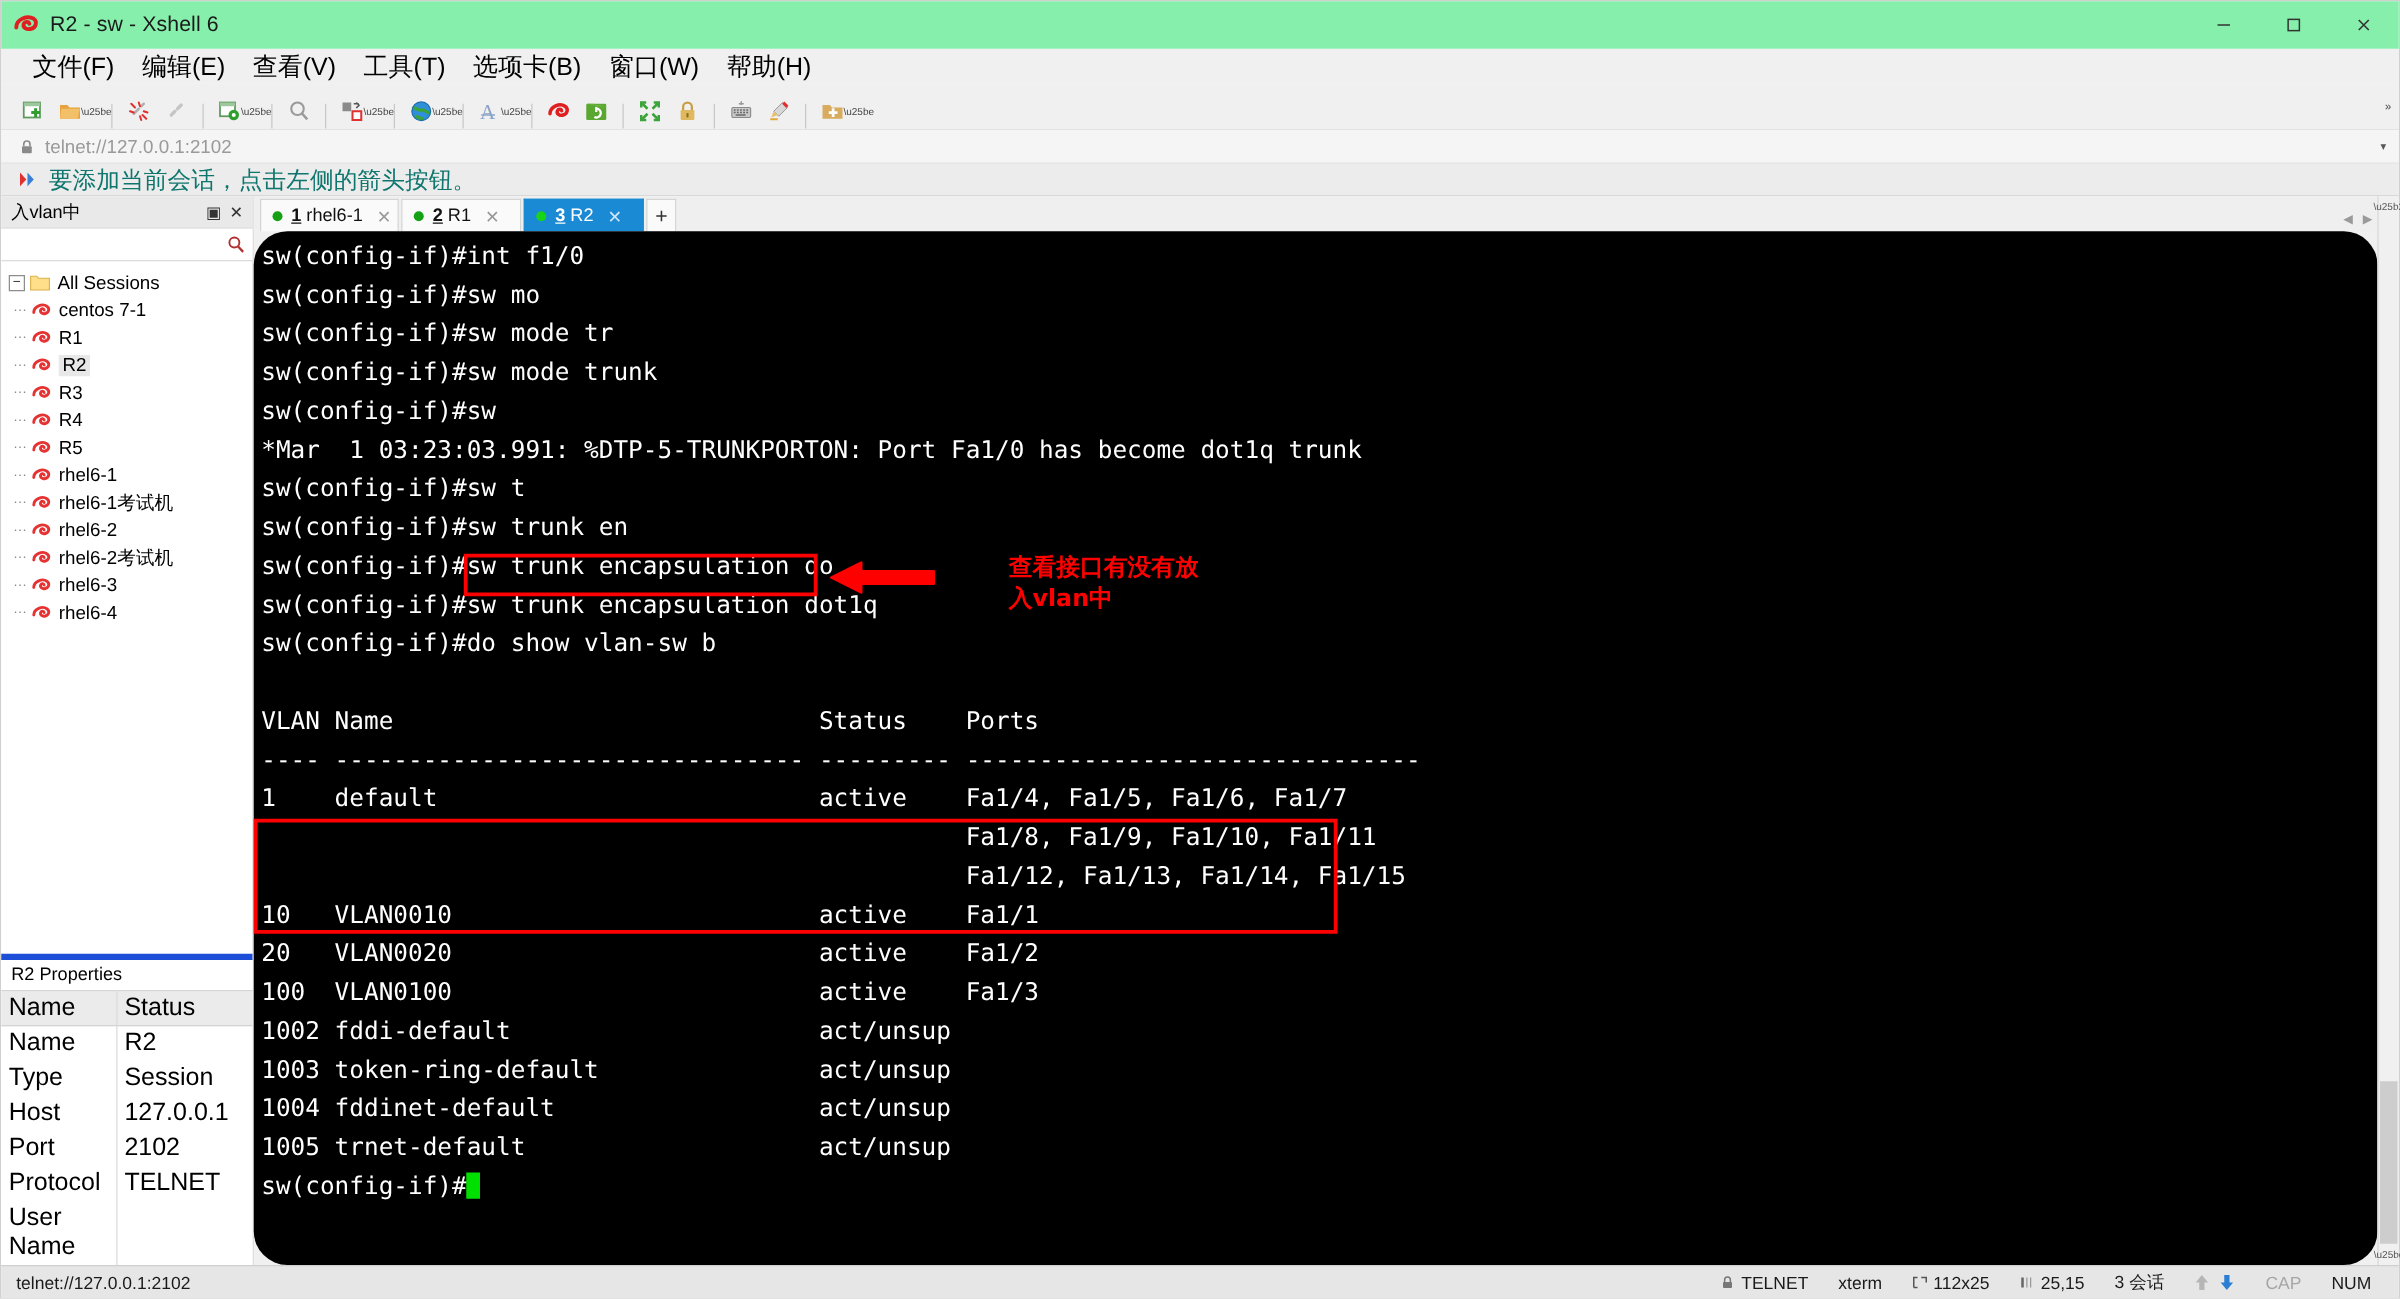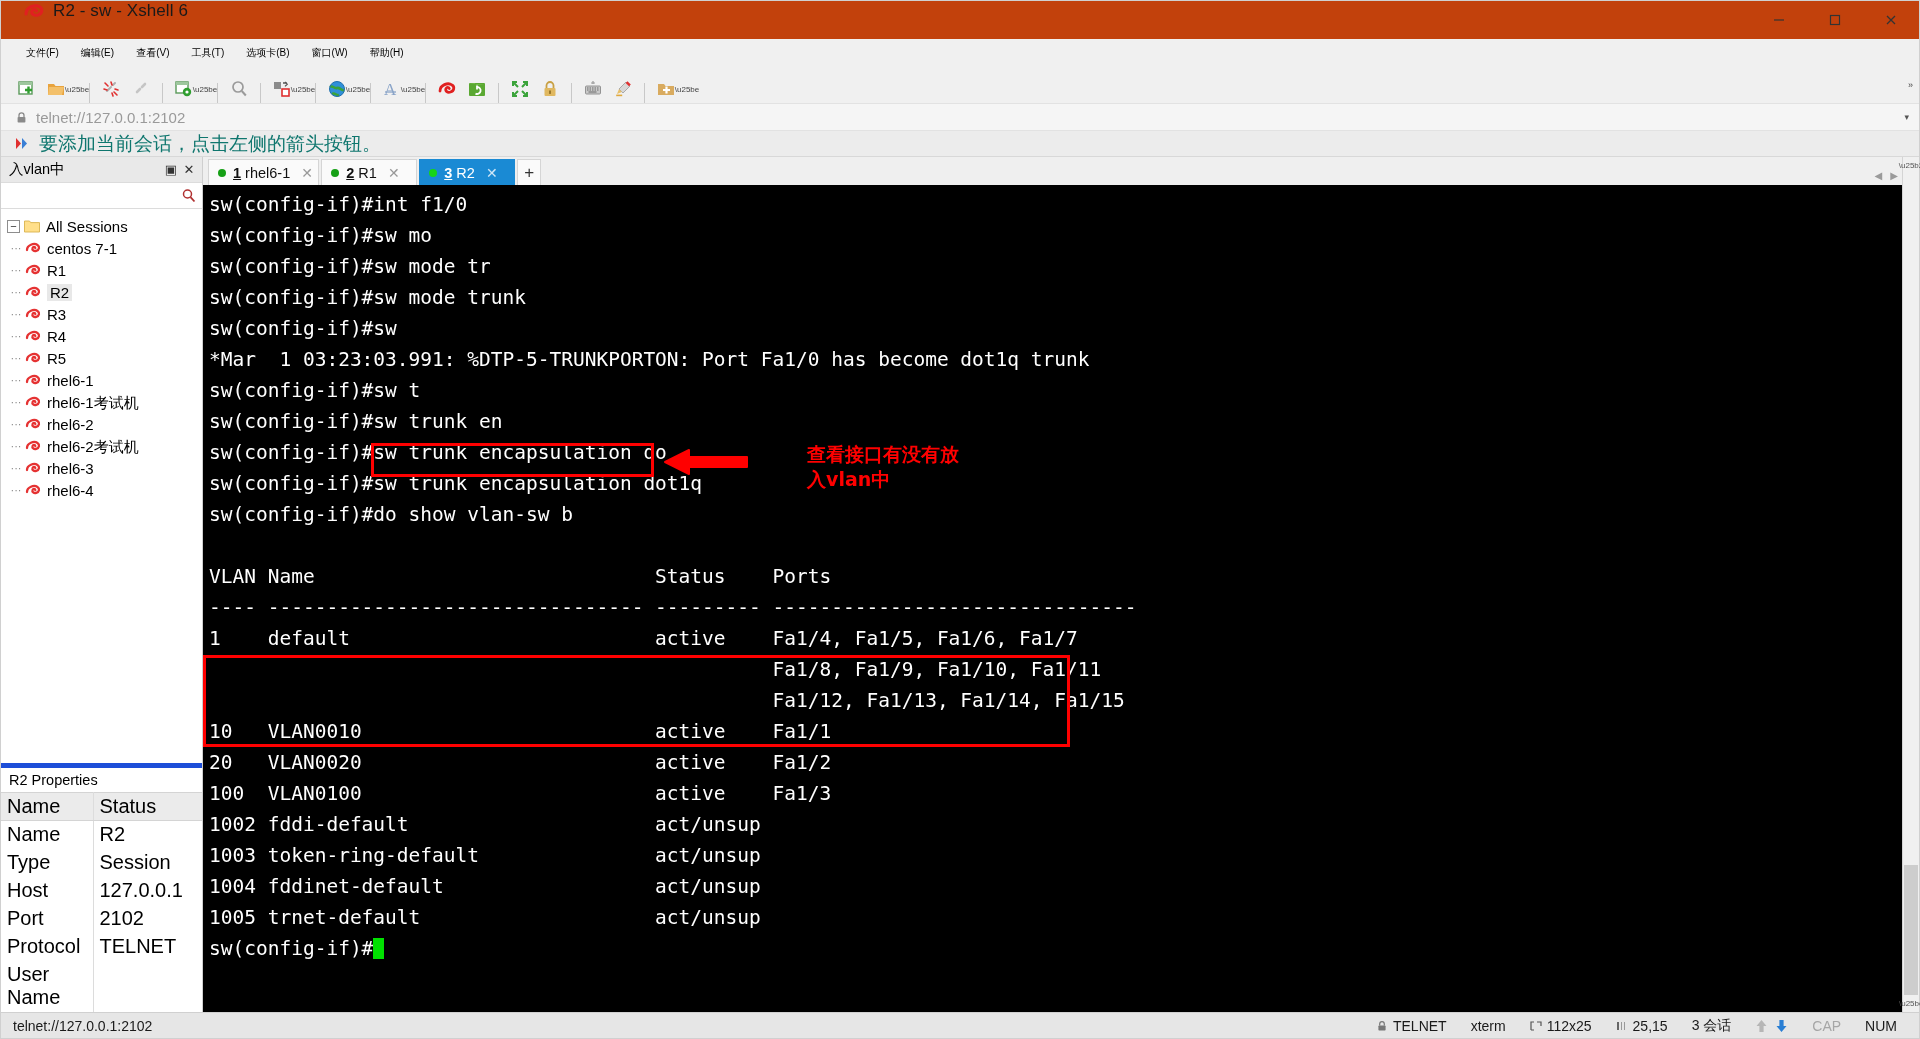--- a/index.html
+++ b/index.html
@@ -15,41 +15,41 @@
     width: 1920px; height: 1039px;
     display: flex; flex-direction: column;
     background: #ffffff;
     position: relative;
     border: 1px solid #d0d0d0;
   }
 
   
   .titlebar {
     height: 38px; flex: 0 0 38px;
-    display: flex; align-items: flex-start;
-    background: #c2410c;
-    padding-left: 22px;
+    display: flex; align-items: center;
+    background: #86efac;
+    padding-left: 9px;
     position: relative;
   }
   .tb-icon { width: 22px; height: 22px; margin-right: 8px; flex: 0 0 22px; }
   .tb-title { font-size: 17px; color: #1a1a1a; letter-spacing: .1px; }
   .winbtns { position: absolute; right: 0; top: 0; height: 38px; display: flex; }
   .winbtn {
     width: 56px; height: 38px;
     display: flex; align-items: center; justify-content: center;
     color: #333;
   }
 
   
   .menubar {
     height: 28px; flex: 0 0 28px;
     display: flex; align-items: center;
     background: #f0f0f0;
     padding-left: 14px;
-    font-size: 10px;
+    font-size: 20px;
     color: #000;
   }
   .menuitem { padding: 3px 11px; cursor: default; }
 
   
   .toolbar {
     height: 36px; flex: 0 0 36px;
     display: flex; align-items: flex-end;
     background: #f0f0f0;
     padding-left: 10px;
@@ -195,20 +195,21 @@
   
   .termwrap { flex: 1 1 auto; display: flex; min-height: 0; position: relative; }
   .term {
     flex: 1 1 auto; background: #000; color: #ffffff;
     font-family: "DejaVu Sans Mono", monospace;
     font-size: 19.5px; line-height: 31px;
     padding: 4px 0 0 6px;
     overflow: hidden; position: relative;
     white-space: pre;
     letter-spacing: 0px;
+    border-radius: 27px;
   }
   .term .ln { height: 31px; }
   .cursor {
     display: inline-block; width: 11px; height: 21px;
     background: #00e000; vertical-align: -4px;
   }
   .scrollbar {
     width: 17px; flex: 0 0 17px; background: #f0f0f0;
     border-left: 1px solid #d4d4d4;
     display: flex; flex-direction: column;

